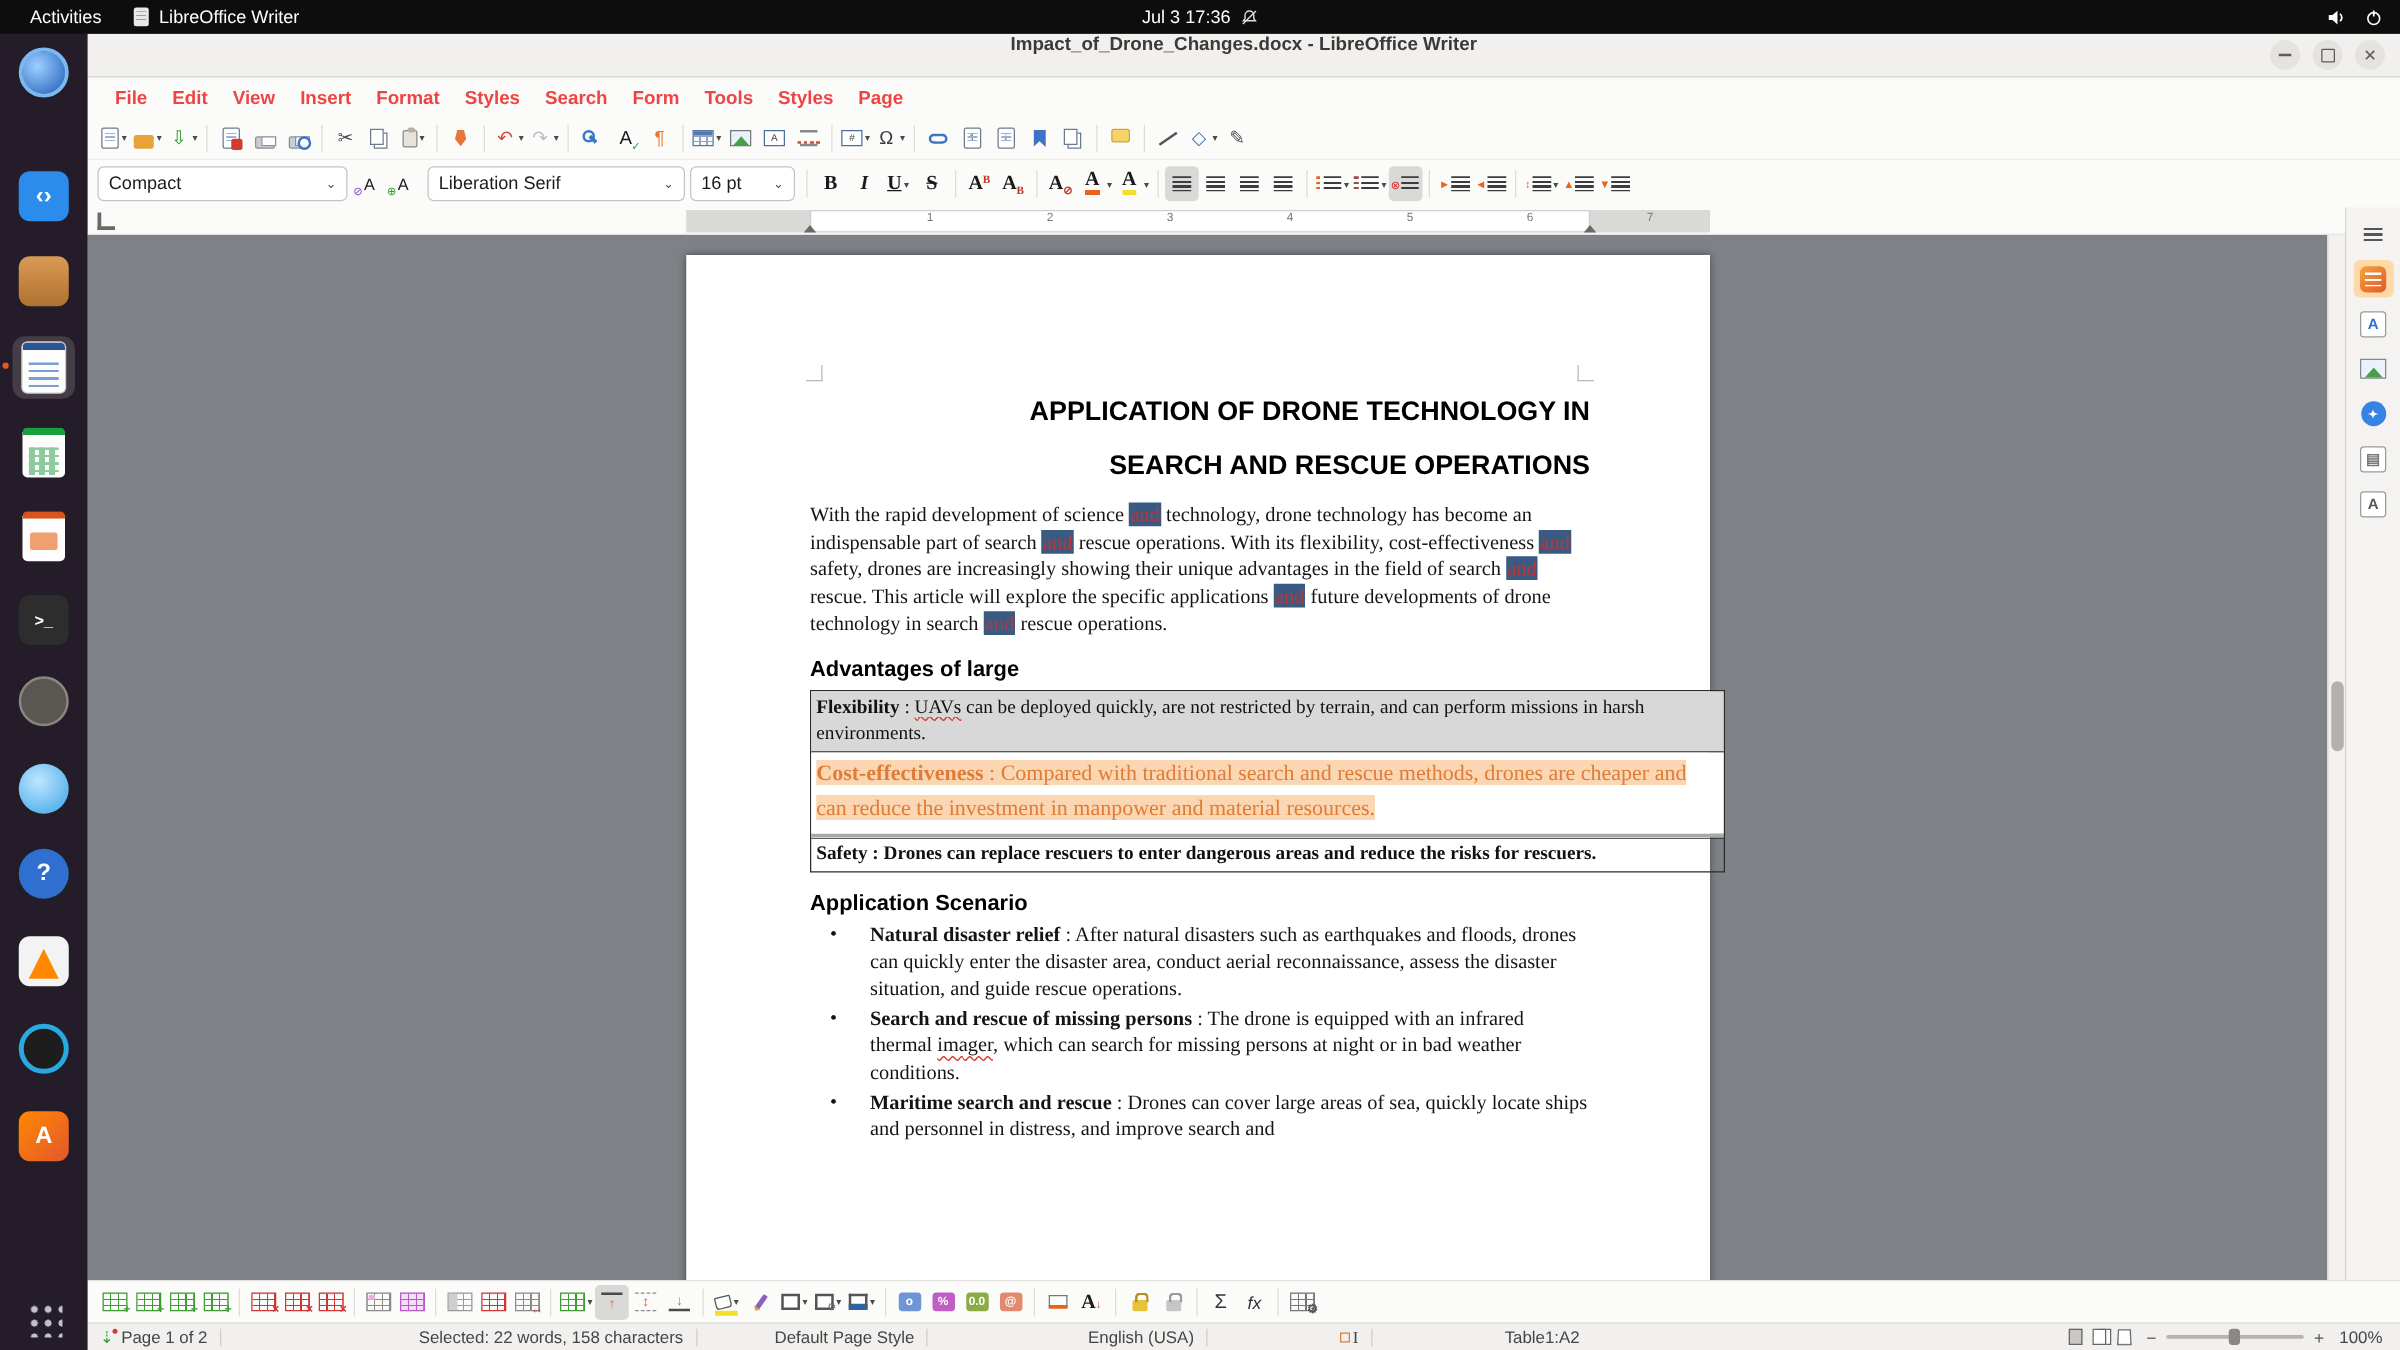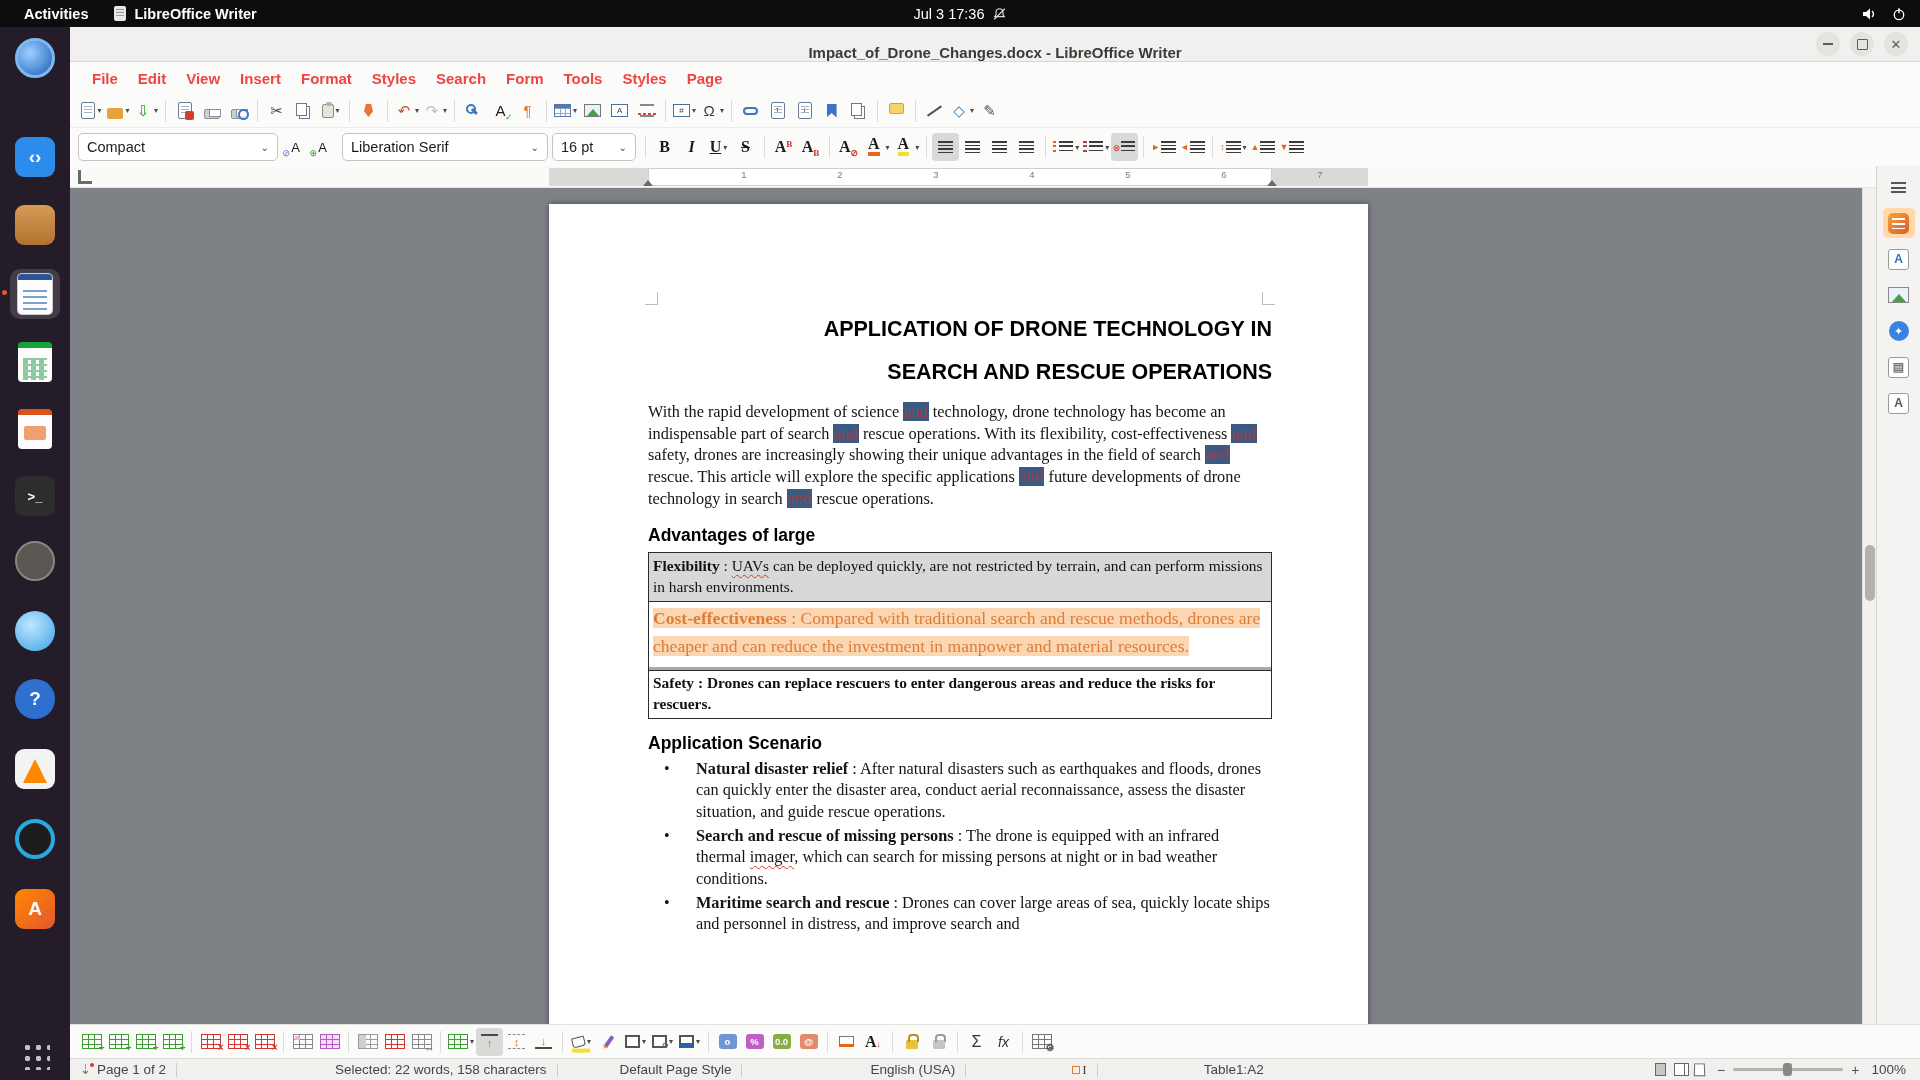--- a/index.html
+++ b/index.html
@@ -2,21 +2,21 @@
 <html><head>
 <meta charset="utf-8">
 <style>
   * { margin:0; padding:0; box-sizing:border-box; }
   html,body { width:1920px; height:1080px; overflow:hidden; background:#2c2430;
               font-family:"Liberation Sans", sans-serif; }
 
   
   .topbar { position:absolute; left:0; top:0; width:1920px; height:27px; background:#0d0d0d;
             color:#fff; display:flex; align-items:center; font-size:14.5px; z-index:50; }
-  .tb-left { display:flex; align-items:flex-start; gap:26px; padding-left:24px;font-weight:bold; }
+  .tb-left { display:flex; align-items:flex-start; gap:26px; padding-left:24px; }
   .tb-app { display:flex; align-items:center; gap:8px; }
   .tb-center { position:absolute; left:50%; transform:translateX(-50%); display:flex; align-items:center; gap:8px; }
   .tb-right { position:absolute; right:14px; display:flex; align-items:center; gap:14px; }
   .doc-glyph { width:12px; height:15px; background:#e8e8e8; border-radius:2px; position:relative; }
   .doc-glyph::after { content:""; position:absolute; left:2px; top:3px; right:2px; height:8px;
       background:repeating-linear-gradient(#9a9a9a 0 1px, transparent 1px 3px); }
 
   
   .dock { position:absolute; left:0; top:27px; width:70px; height:1053px; background:#241c28f2;
           z-index:40; }
@@ -29,21 +29,21 @@
   .di-sq { width:40px; height:40px; border-radius:9px; }
   .di-page { width:34px; height:40px; border-radius:4px; background:#fdfdfd; position:relative; }
   .di-page::after { content:""; position:absolute; left:5px; top:7px; width:24px; height:26px; }
   .di-label { color:#fff; font-weight:bold; font-size:19px; }
   .show-apps { position:absolute; left:20px; bottom:10px; width:30px; height:30px;
       background:radial-gradient(#c3bfd1 2.6px, transparent 3px); background-size:11px 11px; background-position:2px 2px; }
 
   
   .window { position:absolute; left:70px; top:27px; width:1850px; height:1053px; background:#fbfbfa; }
   .titlebar { position:absolute; left:0; top:0; width:100%; height:35px; background:#f1f0ee;
-              border-bottom:1px solid #d8d5d2; display:flex; align-items:flex-end; justify-content:center; }
+              border-bottom:1px solid #d8d5d2; display:flex; align-items:flex-start; justify-content:center; }
   .title-text { font-weight:bold; font-size:15px; color:#3b3a38; }
   .win-btns { position:absolute; right:12px; top:5px; display:flex; gap:10px; }
   .wbtn { width:24px; height:24px; border-radius:50%; background:#e5e3e0; display:flex;
           align-items:center; justify-content:center; color:#5c5b58; font-size:13px; }
   .wb-min::after { content:""; width:10px; height:2px; background:#5c5b58; }
   .wb-max::after { content:""; width:9px; height:9px; border:1.5px solid #5c5b58; border-radius:1px; }
 
   .menubar { position:absolute; left:0; top:36px; width:100%; height:31px; background:#fbfbfa;
              display:flex; align-items:center; padding-left:12px; }
   .menu-item { padding:4px 10px; font-size:15px; color:#ef4444; border-radius:4px;font-weight:bold; }
@@ -144,21 +144,21 @@
   .cmark.r { right:93px; border-left:1px solid #b9b9b9; border-bottom:1px solid #b9b9b9; }
 
   .doc-title { margin-top:104px; text-align:right; font-weight:bold; font-size:21.5px; line-height:43px; color:#000; }
   .h-sans { font-weight:bold; font-size:17.5px; line-height:24px; color:#000; }
   .h-intro { margin-top:15px; }
   .doc-p { margin-top:7px; font-family:"Liberation Serif", serif; font-size:16.3px; line-height:21.7px; color:#141414; }
   .hl-and { background:#3a5a82; color:#b5393b; padding:0 1px; }
   .spell { text-decoration:underline wavy #d83b2f 1px; text-underline-offset:3px; }
 
   .h-adv { margin-top:13px; }
-  .twrap { margin-top:5px; width:624px; border:1.5px solid #2b2b2b; }
+  .twrap { margin-top:5px; width:732px; border:1.5px solid #2b2b2b; }
   .trow { padding:2px 5px 4px 4px; font-family:"Liberation Serif", serif; }
   .trow.gray { background:#d8d8d8; font-size:15.4px; line-height:21px; color:#111; border-bottom:1px solid #2b2b2b; }
   .trow.orange { background:#fff; font-size:17.6px; line-height:28.5px; padding-bottom:6px; }
   .trow.orange .sel { background:#fbd6b3; color:#e07c35; }
   .trow.orange b { color:#e07c35; }
   .trow.boldrow { border-top:3px solid #a8a8a8; box-shadow:inset 0 1px 0 #2b2b2b; font-size:15.4px;
                   line-height:21px; font-weight:bold; color:#111; }
   .h-scen { margin-top:12px; }
   .bullets { margin-top:3px; }
   .bullet-item { position:relative; padding-left:48px; font-family:"Liberation Serif", serif;

